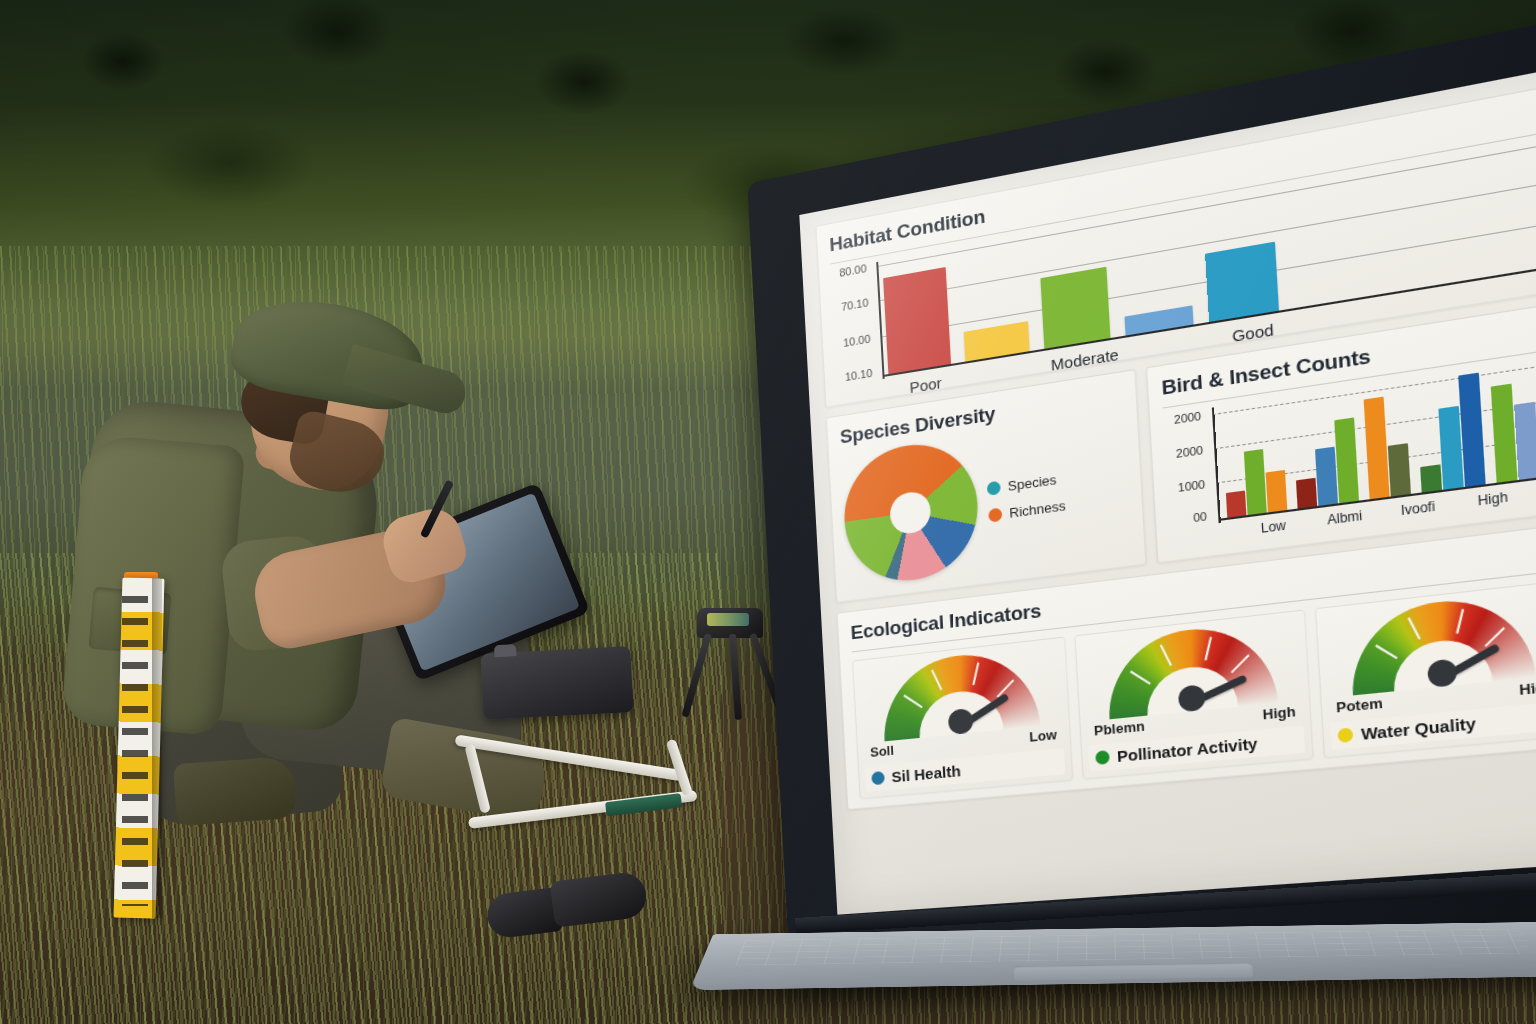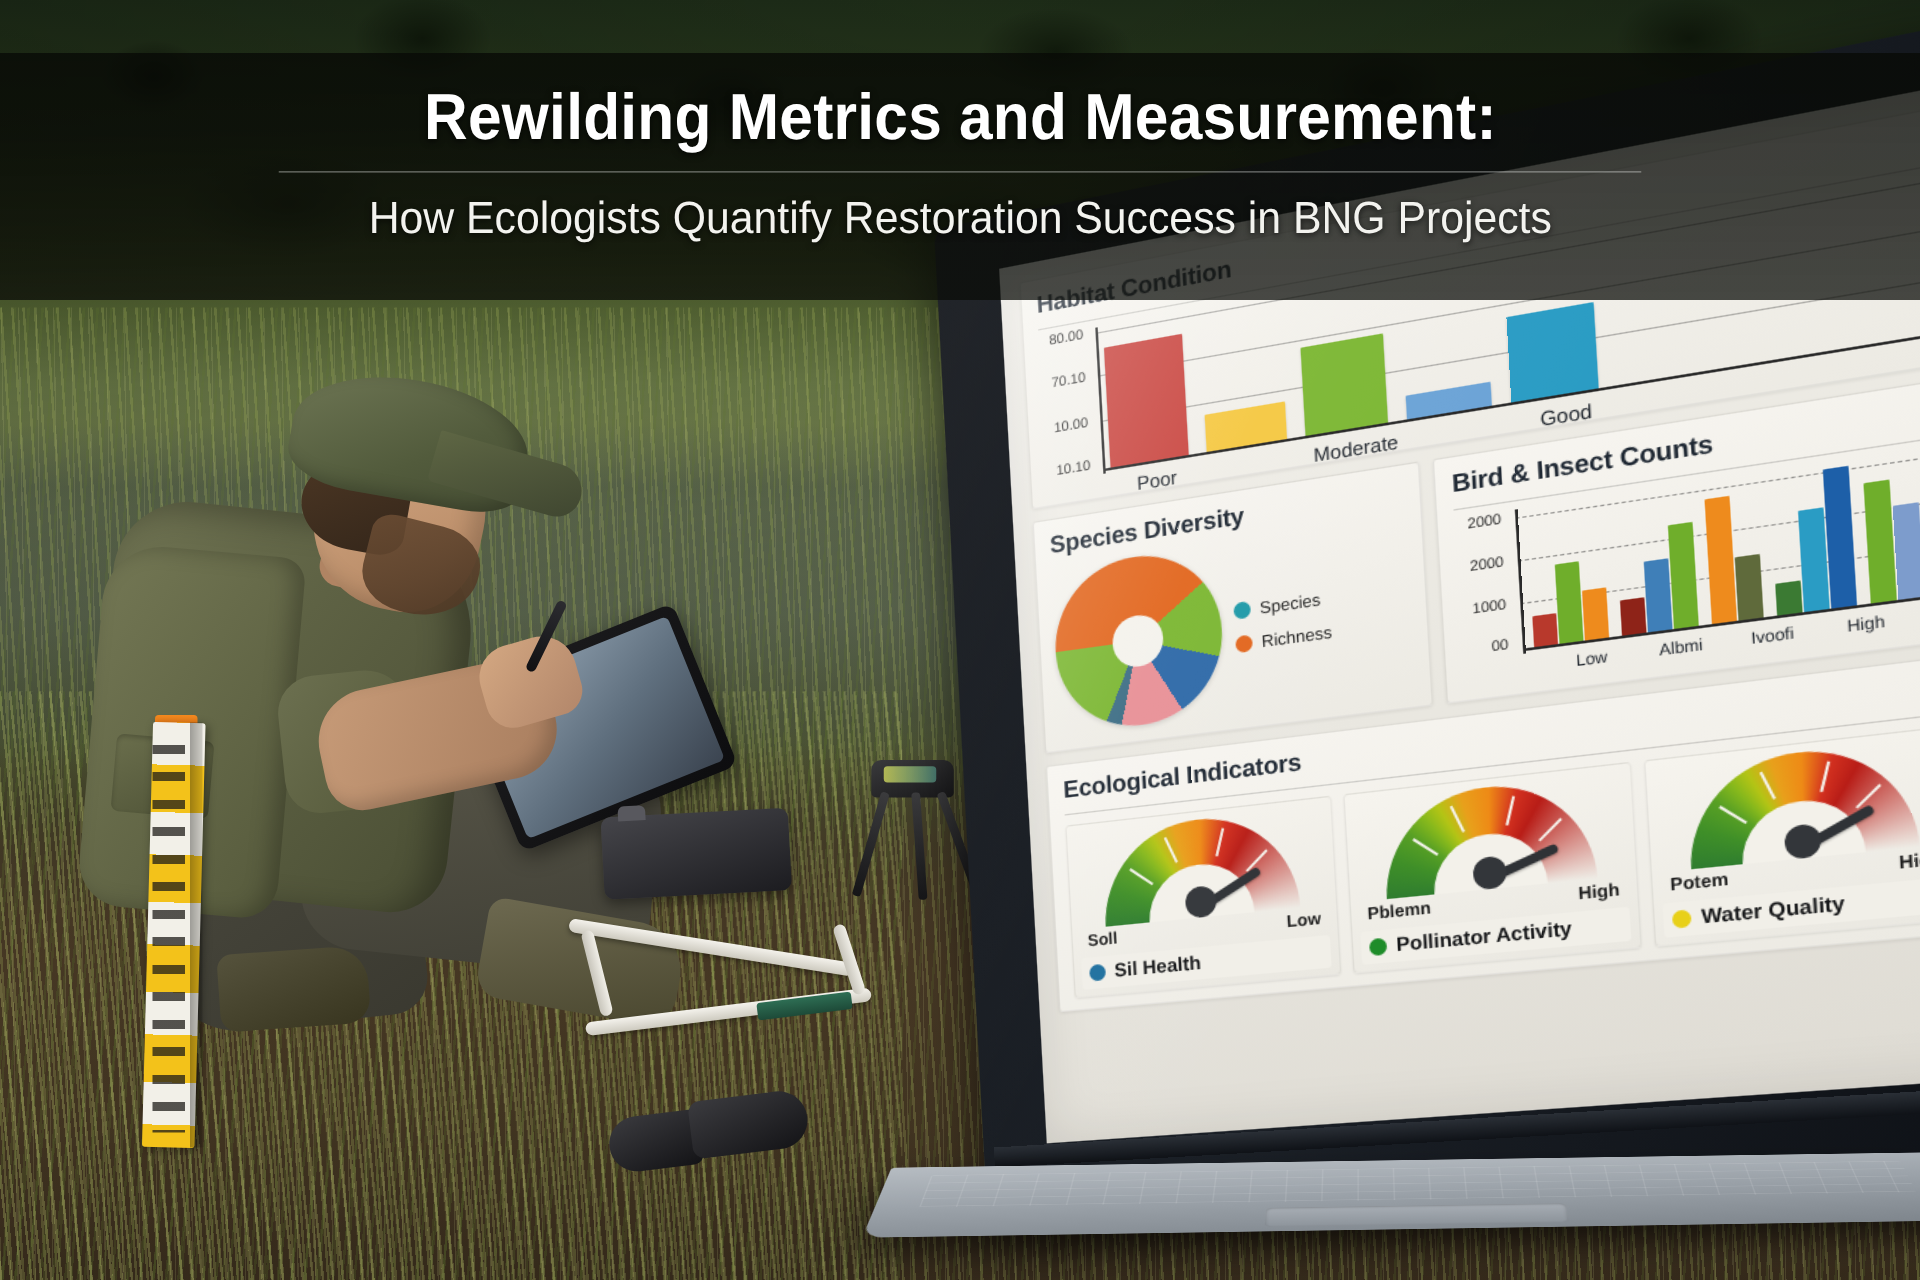--- a/index.html
+++ b/index.html
@@ -555,19 +555,14 @@
       </div>
     </div>
 
     <div class="hinge"></div>
     <div class="base">
       <div class="keyboard"></div>
       <div class="trackpad"></div>
     </div>
   </div>
 
-  <div class="titlebar">
-    <div class="title-main">Rewilding Metrics and Measurement:</div>
-    <div class="title-rule"></div>
-    <div class="title-sub">How Ecologists Quantify Restoration Success in BNG Projects</div>
-  </div>
 
 </div>
 
 </body></html>

